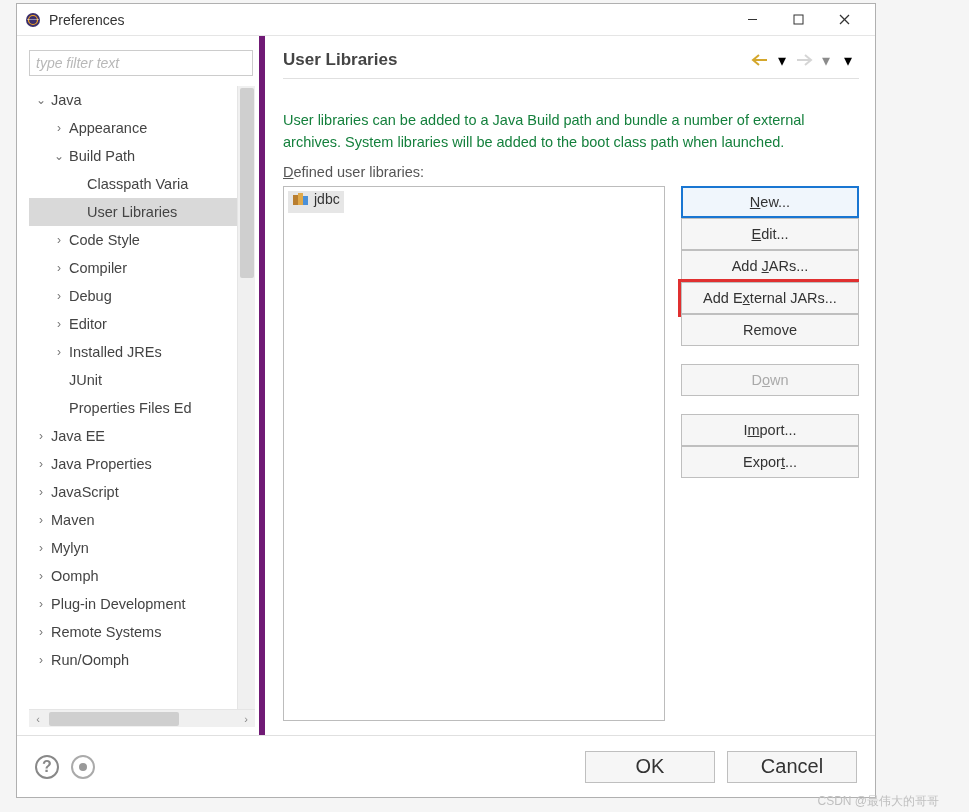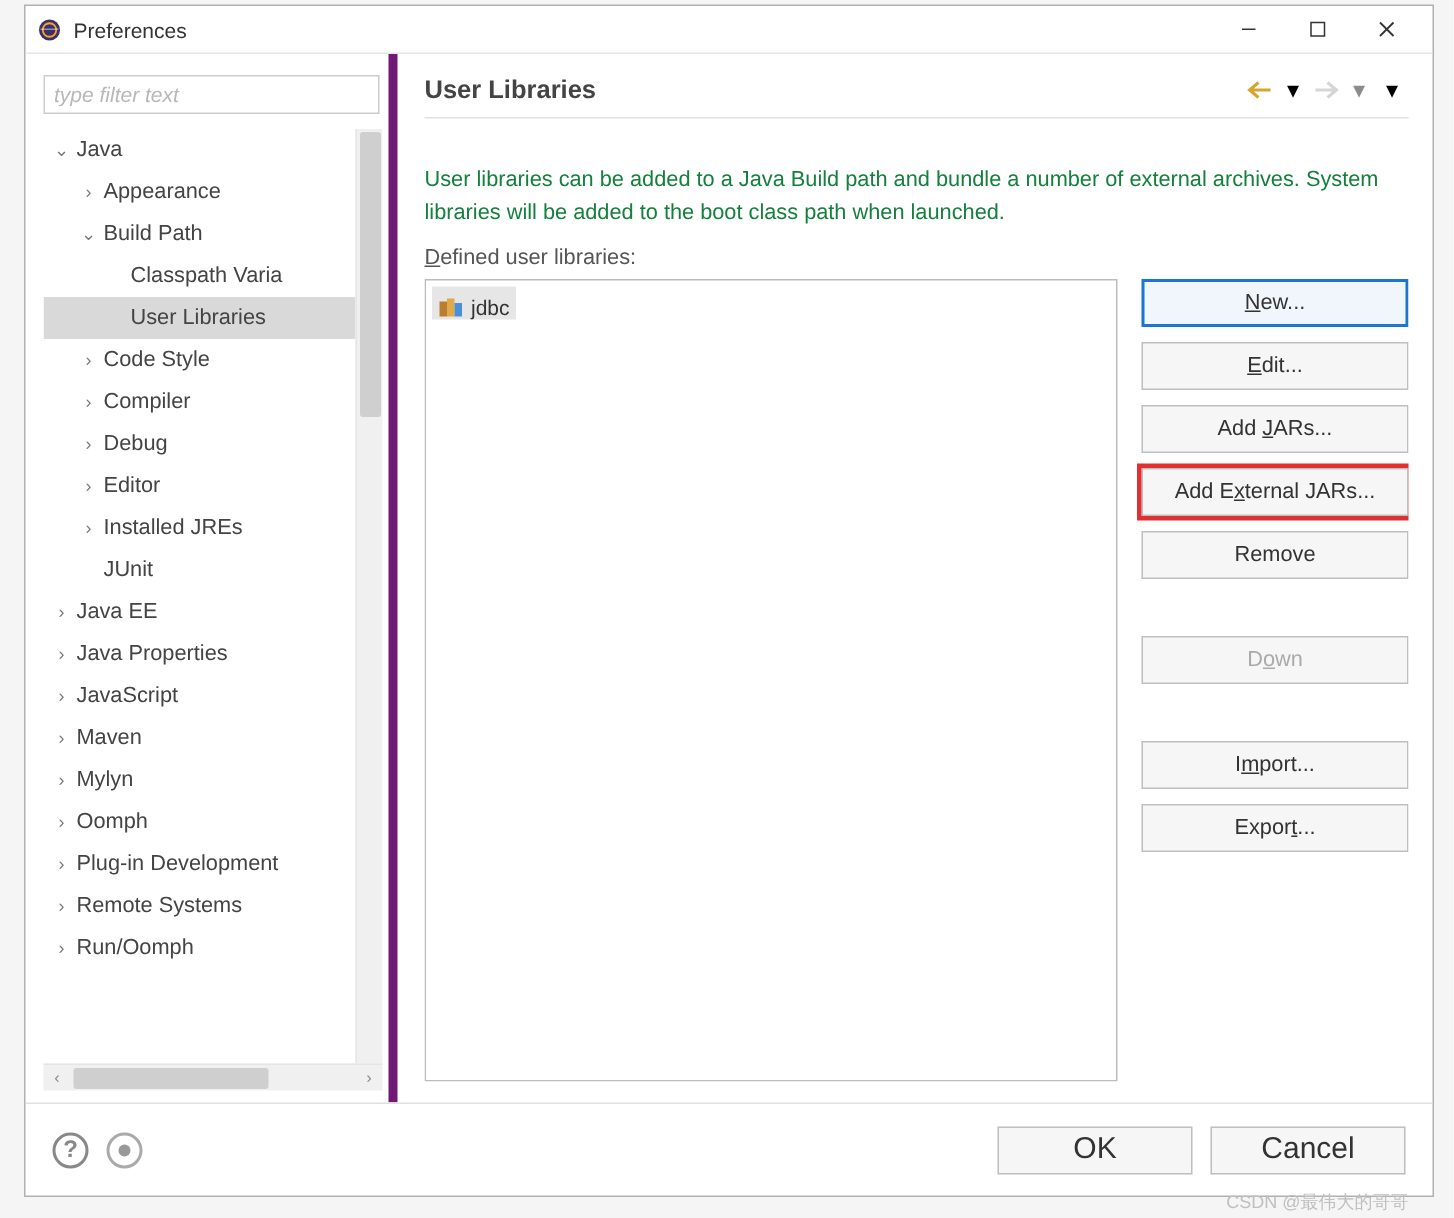--- a/index.html
+++ b/index.html
@@ -1,18 +1,18 @@
 <!DOCTYPE html>
 <html><head>
 <meta charset="utf-8">
 <style>
 * { box-sizing: border-box; margin: 0; padding: 0; font-family: "Segoe UI", Tahoma, sans-serif; }
 body { background: #f5f5f5; width: 969px; height: 812px; position: relative; overflow: hidden; }
 
-.dialog { position: absolute; left: 16px; top: 3px; width: 940px; height: 795px; background: #fff; border: 1px solid #b0b0b0; display: flex; flex-direction: column; }
+.dialog { position: absolute; left: 16px; top: 3px; width: 860px; height: 795px; background: #fff; border: 1px solid #b0b0b0; display: flex; flex-direction: column; }
 
 .titlebar { height: 32px; display: flex; align-items: center; padding: 0 8px; border-bottom: 1px solid #e5e5e5; }
 .titlebar .app-icon { width: 16px; height: 16px; margin-right: 8px; display: inline-flex; }
 .titlebar .title { font-size: 14px; color: #333; flex: 1; }
 .winbtn { width: 46px; height: 30px; display: flex; align-items: center; justify-content: center; color: #555; cursor: pointer; }
 
 .body { flex: 1; display: flex; overflow: hidden; }
 
 .left { width: 248px; border-right: 6px solid #701a75; display: flex; flex-direction: column; padding: 14px 4px 8px 12px; }
 .filter { width: 224px; height: 26px; border: 1px solid #ccc; padding: 2px 6px; font-size: 14px; color: #333; }
@@ -37,25 +37,25 @@
 .head { display: flex; align-items: center; border-bottom: 1px solid #e0e0e0; padding-bottom: 8px; }
 .head h2 { font-size: 17px; font-weight: 600; color: #444; flex: 1; }
 .navico { width: 22px; height: 20px; display: flex; align-items: center; justify-content: center; cursor: pointer; }
 
 .desc { font-size: 14.5px; color: #15803d; line-height: 1.55; margin: 30px 0 10px 0; }
 .deflbl { font-size: 14.5px; color: #555; margin-bottom: 6px; }
 .under { text-decoration: underline; }
 
 .midrow { flex: 1; display: flex; gap: 16px; overflow: hidden; }
 .listbox { flex: 1; border: 1px solid #bcbcbc; padding: 4px; overflow: auto; }
-.libitem { display: flex; align-items: flex-end; height: 22px; padding: 0 4px; background: #e6e6e6; width: fit-content; }
+.libitem { display: flex; align-items: flex-start; height: 22px; padding: 0 4px; background: #e6e6e6; width: fit-content; }
 .libicon { width: 18px; height: 16px; margin-right: 4px; display: inline-flex; }
 .libitem .t { font-size: 14px; color: #333; }
 
-.btncol { width: 178px; display: flex; flex-direction: column; gap: 10px; }
+.btncol { width: 178px; display: flex; flex-direction: column; }
 .btn { height: 32px; border: 1px solid #bfbfbf; background: #f6f6f6; font-size: 14.5px; color: #333; cursor: pointer; display: flex; align-items: center; justify-content: center; }
 .btn.primary { border: 2px solid #1976d2; background: #f0f6fc; }
 .btn.disabled { color: #aaa; cursor: default; }
 .btn.hl { outline: 3px solid #e03030; outline-offset: 0; }
 .spacer { height: 18px; }
 
 .footer { border-top: 1px solid #e0e0e0; height: 62px; display: flex; align-items: center; padding: 0 18px; gap: 12px; }
 .helpico { width: 24px; height: 24px; border: 2px solid #888; border-radius: 50%; display: flex; align-items: center; justify-content: center; color: #888; font-weight: bold; cursor: pointer; }
 .footer .spacer2 { flex: 1; }
 .fbtn { width: 130px; height: 32px; border: 1px solid #bfbfbf; background: #f6f6f6; font-size: 20px; color: #333; cursor: pointer; }
@@ -160,20 +160,26 @@
                 <li>
                     <div class="node ind1">
                       <span class="twisty">›</span>
                       <span class="lbl">Installed JREs</span>
                     </div>
                   </li>
                 <li>
                     <div class="node ind1">
                       <span class="twisty"></span>
                       <span class="lbl">JUnit</span>
+                    </div>
+                  </li>
+                <li>
+                    <div class="node ind1">
+                      <span class="twisty"></span>
+                      <span class="lbl">Properties Files Ed</span>
                     </div>
                   </li>
               </ul>
             </li>
             <li>
                 <div class="node ind0">
                   <span class="twisty">›</span>
                   <span class="lbl">Java EE</span>
                 </div>
               </li>

